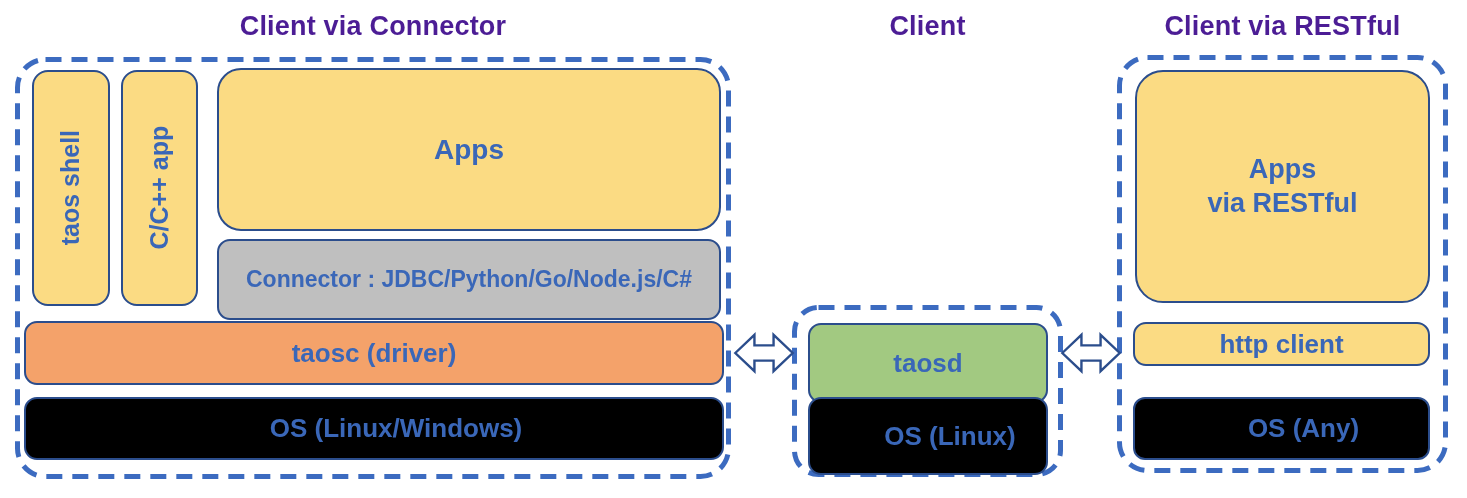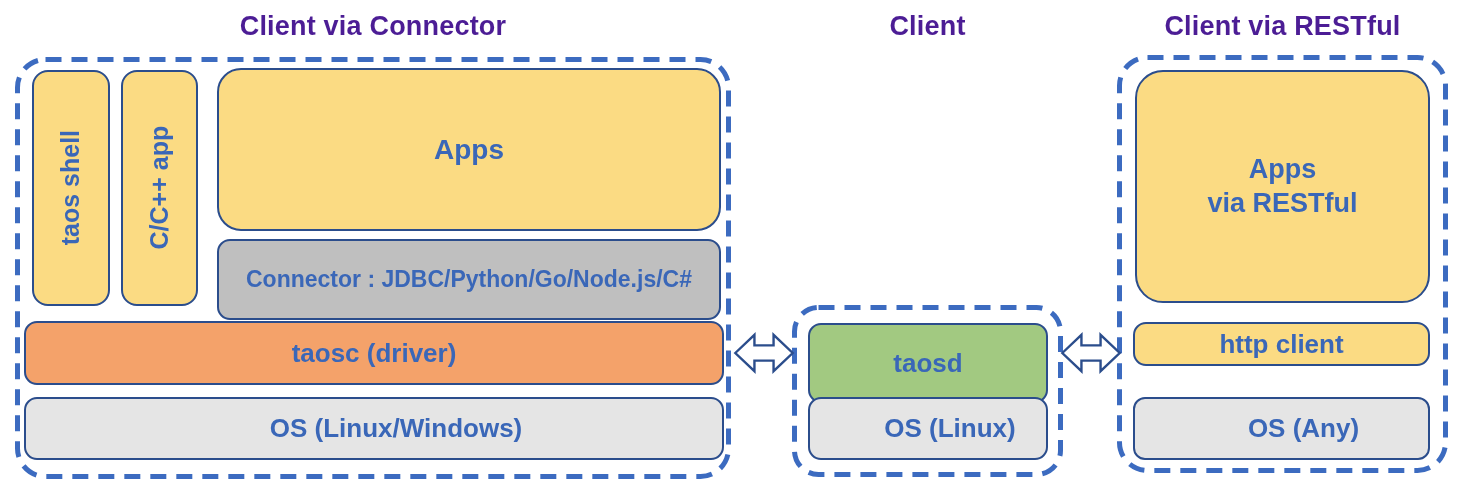--- a/index.html
+++ b/index.html
@@ -51,33 +51,33 @@
     font-weight: bold;
     color: #3a67b8;
     font-size: 26px;
     text-align: center;
     line-height: 1.25;
   }
   .yellow { background: #fbdb83; }
   .orange { background: #f4a26a; }
   .gray   { background: #bfbfbf; }
   .green  { background: #a2c981; }
-  .blue   { background: #e5e5e5; padding-left: 44px; }
+  .blue   { background: #000000; padding-left: 44px; }
 
   
   .b-taos-shell { left: 17px;  top: 13px;  width: 78px;  height: 236px; border-radius: 16px; }
   .b-cpp-app    { left: 106px; top: 13px;  width: 77px;  height: 236px; border-radius: 16px; }
   .b-apps       { left: 202px; top: 11px;  width: 504px; height: 163px; border-radius: 24px; font-size: 28px; }
   .b-connector  { left: 202px; top: 182px; width: 504px; height: 81px;  font-size: 23px; }
   .b-taosc      { left: 9px;   top: 264px; width: 700px; height: 64px; }
   .b-os-left    { left: 9px;   top: 340px; width: 700px; height: 63px; }
 
   
   .b-taosd     { left: 16px; top: 18px; width: 240px; height: 80px; }
-  .b-os-server { left: 16px; top: 92px; width: 240px; height: 63px; }
+  .b-os-server { left: 16px; top: 92px; width: 240px; height: 78px; }
 
   
   .b-apps-rest { left: 18px; top: 15px;  width: 295px; height: 233px; border-radius: 28px; font-size: 27px; }
   .b-http      { left: 16px; top: 267px; width: 297px; height: 44px; }
   .b-os-rest   { left: 16px; top: 342px; width: 297px; height: 63px; border-radius: 12px; }
 
   .vert-label {
     transform: rotate(-90deg);
     white-space: nowrap;
     font-size: 25px;

